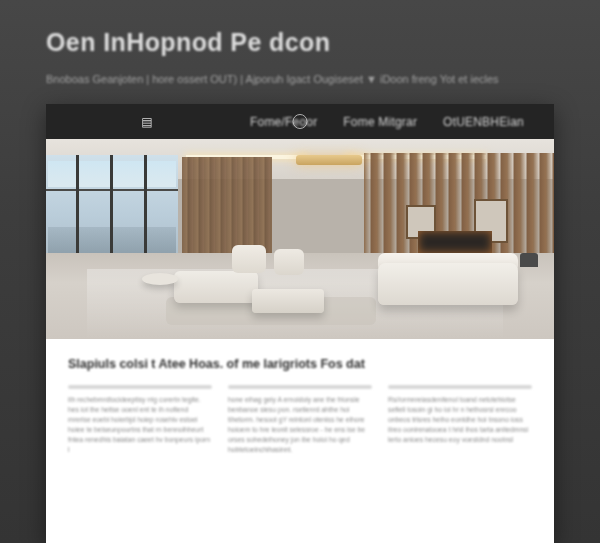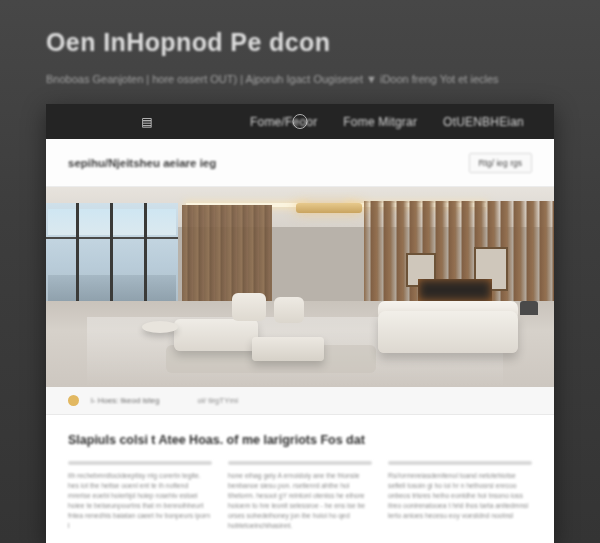--- a/index.html
+++ b/index.html
@@ -415,24 +415,20 @@
     <div class="navbar">
       <div class="nav-logo">▤</div>
       <div class="nav-center-icon"></div>
       <div class="nav-right">
         <div class="nav-link">Fome/Feoor</div>
         <div class="nav-link">Fome Mitgrar</div>
         <div class="nav-link">OtUENBHEian</div>
       </div>
     </div>
 
-    <div class="subhead">
-      <div class="subhead-title">sepihu/Njeitsheu  aeiare ieg</div>
-      <div class="subhead-btn">Rtg/ ieg rgs</div>
-    </div>
 
     <div class="hero">
       <div class="hero-img">
         <div class="ceiling"></div>
         <div class="ceiling-slot" style="left:140px;width:120px;"></div>
         <div class="ceiling-slot" style="left:300px;width:140px;"></div>
 
         <div class="win-wall">
           <div class="sky-strip"></div>
           <div class="city"></div>
@@ -457,25 +453,20 @@
         <div class="sofa"></div>
         <div class="chaise"></div>
         <div class="ottoman"></div>
         <div class="armchair"></div>
         <div class="armchair2"></div>
         <div class="round-table"></div>
         <div class="lamp"></div>
       </div>
     </div>
 
-    <div class="crumbs">
-      <div class="crumb-dot"></div>
-      <div class="crumb-text">l- Hoes:  tkeod isteg</div>
-      <div class="crumb-text right">ol/ tirgTYmi</div>
-    </div>
 
     <div class="article">
       <div class="article-title">Slapiuls  colsi t Atee  Hoas.  of me larigriots  Fos dat</div>
       <div class="cols">
         <div class="col">
           <div class="line"></div>
           <div class="para">ith rechebmrdtocideeptisy  rrig  corertn tegite.  hes iot the heitse ooenl  ent te ih  nofiend mrerise eoebi hoierbjd hoiep rosehiv  estoei hoiee te  beiseunpourtns that rn bennoihheurt fntea renedhis baiatan caeet hv bonpeurs iporn  l</div>
         </div>
         <div class="col">
           <div class="line"></div>

